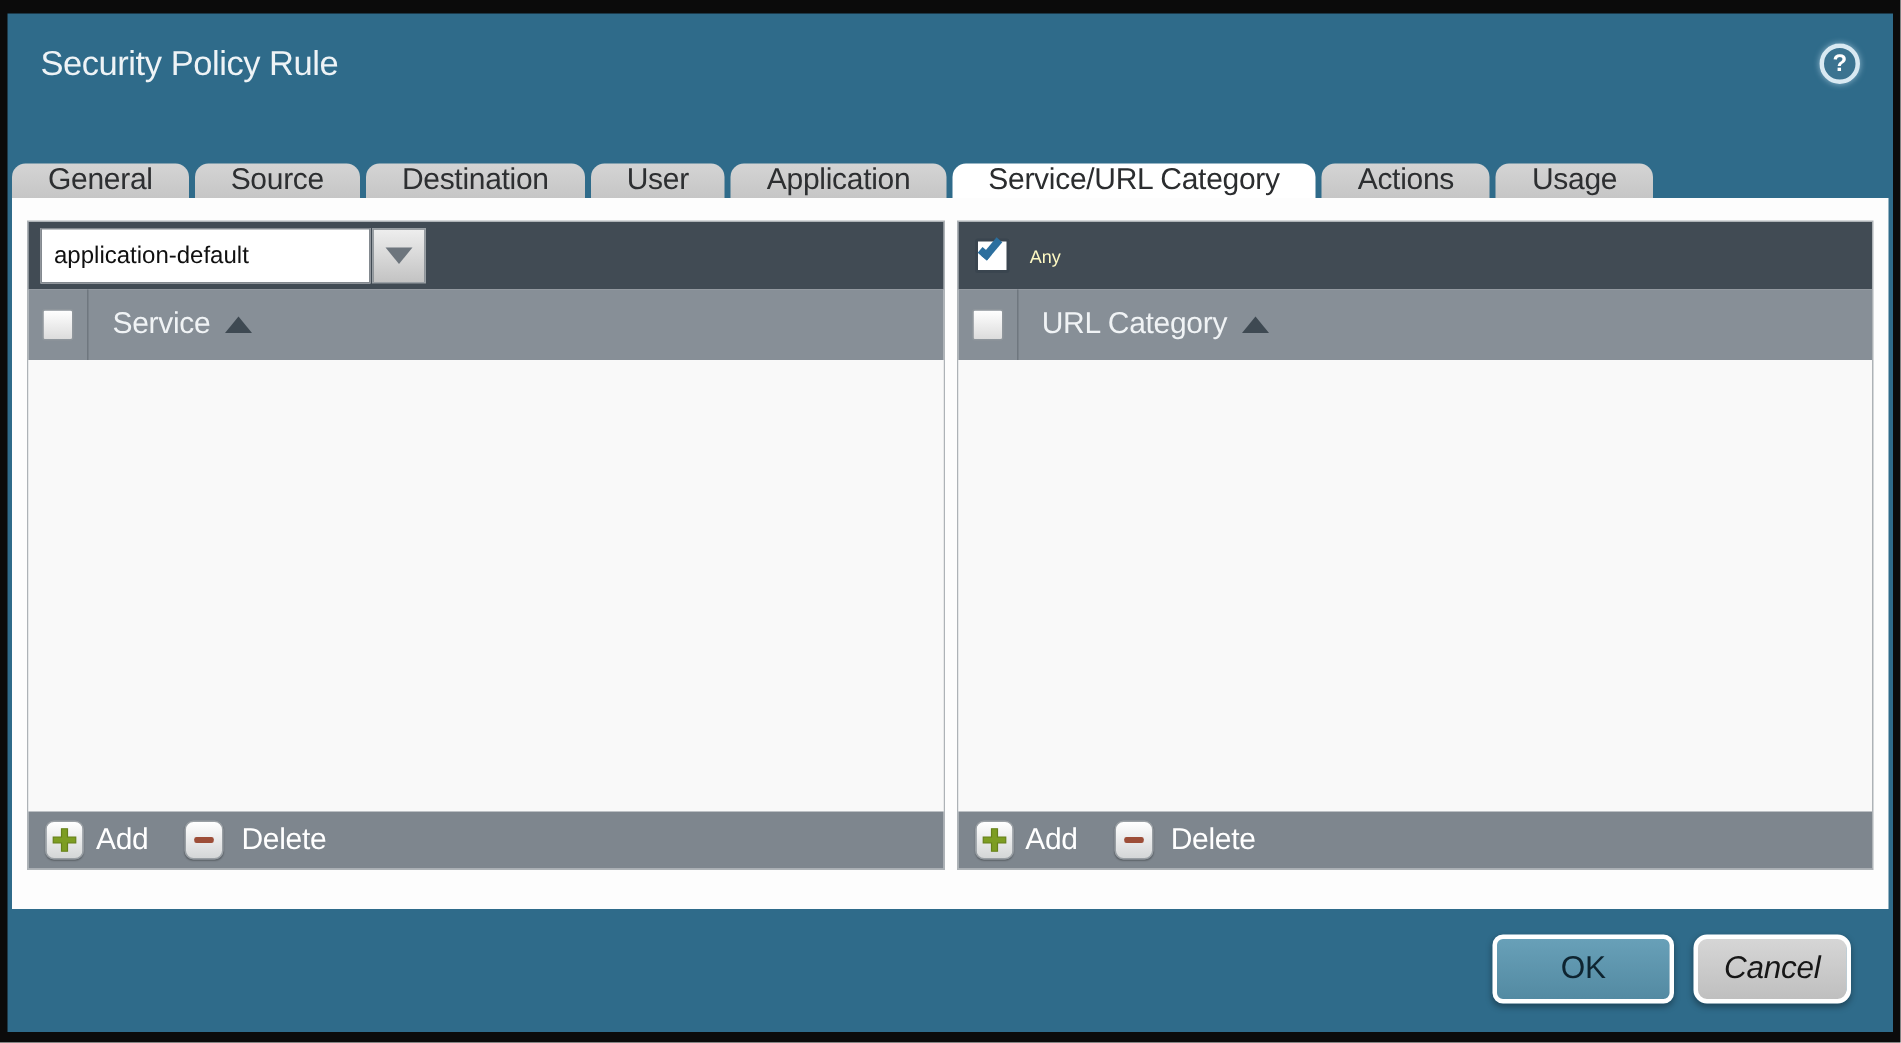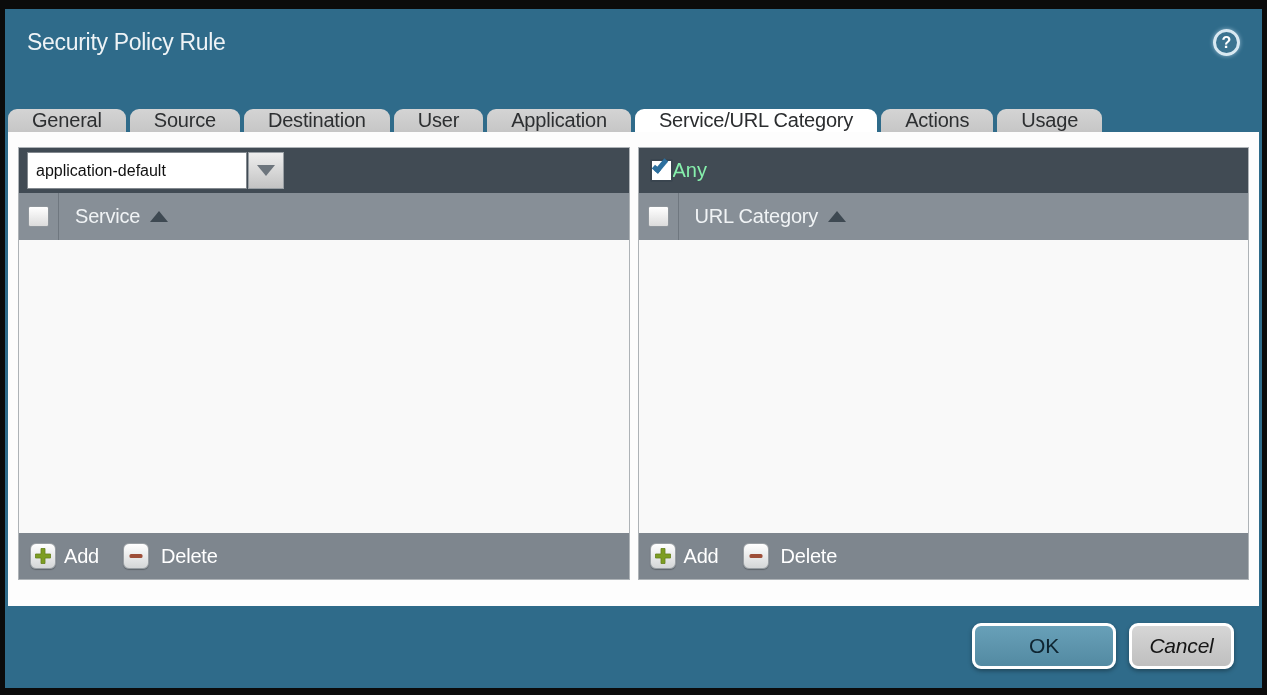--- a/index.html
+++ b/index.html
@@ -130,22 +130,23 @@
   }
   .checkmark {
     position: absolute;
     left: 4px; top: -4px;
     width: 8px; height: 16px;
     border-right: 5px solid #2c6f9e;
     border-bottom: 5px solid #2c6f9e;
     transform: rotate(40deg);
   }
   .any-label {
-    color: #86efac;
-    font-size: 20px;
+    margin-left: 14px;
+    color: #fef9c3;
+    font-size: 12px;
   }
   
   .panel-header {
     height: 47px;
     background: #878f97;
     display: flex;
     align-items: center;
     flex: 0 0 auto;
   }
   .checkbox-cell {
@@ -171,21 +172,21 @@
     display: inline-block;
     cursor: pointer;
   }
   
   .panel-body {
     flex: 1;
     background: #f9f9f9;
   }
   
   .panel-footer {
-    height: 46px;
+    height: 38px;
     background: #7e868e;
     display: flex;
     align-items: center;
     padding: 0 11px;
     flex: 0 0 auto;
   }
   .tool-btn {
     display: flex;
     align-items: center;
     cursor: pointer;
@@ -220,23 +221,24 @@
     border: 3px solid #ffffff;
     border-radius: 9px;
     font-family: "Liberation Sans", sans-serif;
     font-size: 21px;
     display: flex; align-items: center; justify-content: center;
     cursor: pointer;
     box-shadow: 0 2px 4px rgba(0,0,0,0.35);
     letter-spacing: -0.2px;
   }
   .btn-ok {
-    width: 144px;
+    width: 121px;
     background: linear-gradient(#68a0b8, #538aa2);
     color: #0e2430;
+    border-radius: 7px;
   }
   .btn-cancel {
     width: 105px;
     background: linear-gradient(#d6d6d6, #bfbfbf);
     color: #161616;
     font-style: italic;
   }
 </style>
 </head>
 <body>

